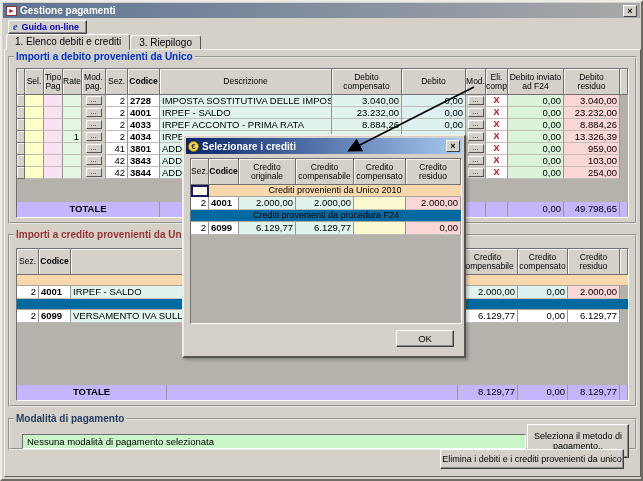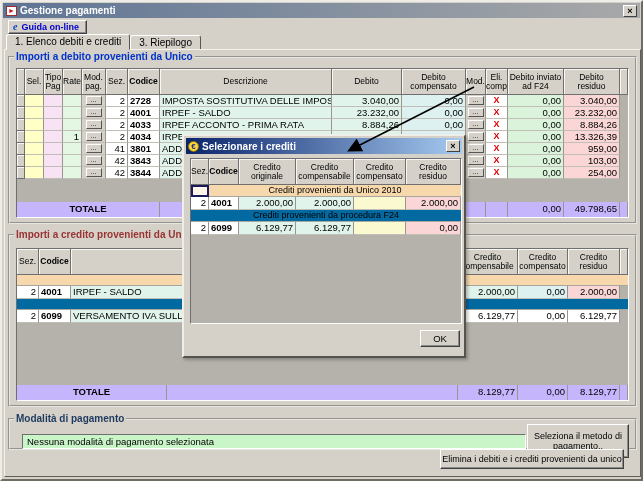--- a/index.html
+++ b/index.html
@@ -102,21 +102,21 @@
     background:linear-gradient(to right,#0a246a,#a6caf0);display:flex;align-items:center;
     gap:3px;padding:0 2px;}
   .euro-icon{width:11px;height:11px;border-radius:50%;background:#ffd738;
     border:1px solid #8a6d00;color:#1b2f8a;font-size:8px;line-height:9px;
     text-align:center;font-weight:bold;}
   .dlg-title-text{flex:1;color:#fff;font-weight:bold;font-size:10px;white-space:nowrap;}
   .dlg-table{position:absolute;left:6px;top:22px;width:272px;height:166px;
     background:#b5b2ab;border:1px solid;border-color:#6f6f6f #fff #fff #6f6f6f;
     display:flex;flex-direction:column;overflow:hidden;
     --cols:18px 30px 57px 58px 52px minmax(0,1fr);}
-  .ok-btn{position:absolute;right:4px;bottom:9px;width:40px;height:17px;
+  .ok-btn{position:absolute;right:10px;bottom:9px;width:58px;height:17px;
     background:#d5d1c9;border:1px solid;border-color:#fff #404040 #404040 #fff;
     box-shadow:inset -1px -1px 0 #8a8a8a;font-size:9.5px;text-align:center;
     line-height:15px;color:#000;}
   
   .pay-field{position:absolute;left:12px;top:10px;width:504px;height:15px;
     background:#c9f5c9;border:1px solid;border-color:#6f6f6f #fff #fff #6f6f6f;
     font-size:9.5px;line-height:13px;padding:0 4px;overflow:hidden;white-space:nowrap;}
   .select-btn{position:absolute;right:6px;top:0px;width:102px;height:28px;
     background:#d5d1c9;border:1px solid;border-color:#fff #404040 #404040 #fff;
     box-shadow:inset -1px -1px 0 #8a8a8a;font-size:9px;line-height:1.15;
@@ -156,22 +156,22 @@
 
       <div class="grow ghead">
         <div class="hc"></div>
         <div class="hc">Sel.</div>
         <div class="hc">Tipo Pag</div>
         <div class="hc">Rate</div>
         <div class="hc">Mod. pag.</div>
         <div class="hc">Sez.</div>
         <div class="hc bold">Codice</div>
         <div class="hc">Descrizione</div>
+        <div class="hc">Debito compensato</div>
         <div class="hc">Debito</div>
-        <div class="hc">Debito compensato</div>
         <div class="hc">Mod.</div>
         <div class="hc">Eli. comp</div>
         <div class="hc">Debito inviato ad F24</div>
         <div class="hc">Debito residuo</div>
         <div class="hc"></div>
       </div>
 
       <div class="grow drow">
         <div class="dc gut"></div>
         <div class="dc sel"></div>

